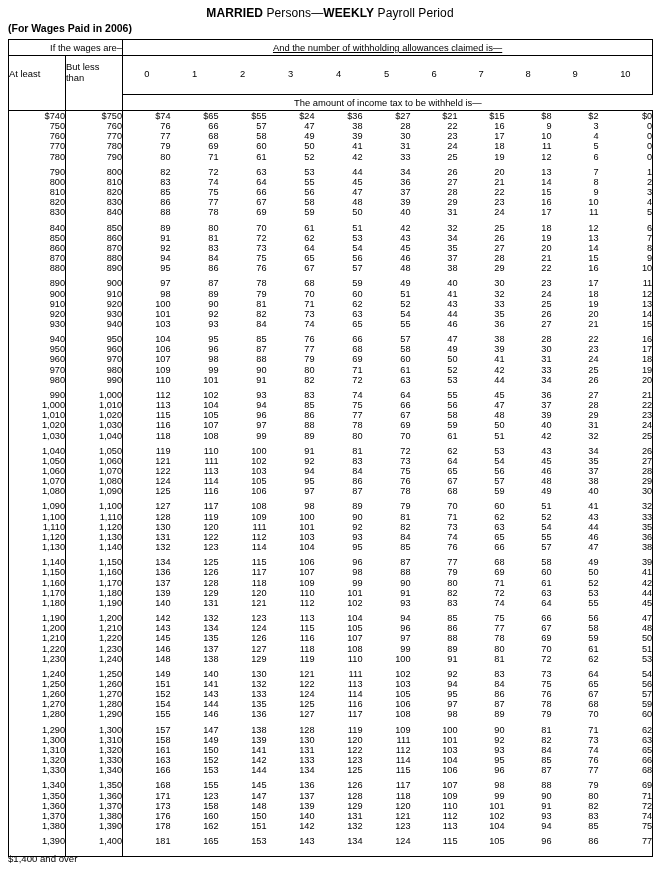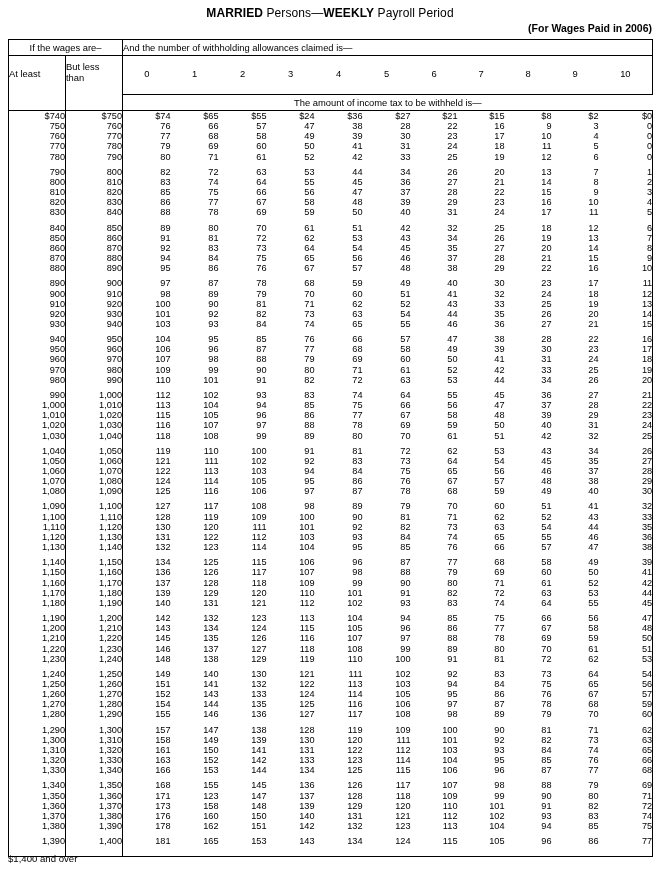--- a/index.html
+++ b/index.html
@@ -26,21 +26,21 @@
     text-align: center;
     font-size: 12px;
     margin: 2px 0 0 0;
     letter-spacing: 0.1px;
     white-space: nowrap;
   }
   .title .bold {
     font-weight: bold;
   }
   .subtitle {
-    text-align: right;
+    text-align: left;
     font-size: 10.5px;
     font-weight: bold;
     margin: 2px 0 5px 0;
   }
   
   table.tax {
     border-collapse: collapse;
     width: 644px;
     table-layout: fixed;
     font-size: 9.2px;
@@ -49,27 +49,29 @@
     padding: 0;
     font-weight: normal;
     vertical-align: middle;
   }
   .bt { border-top: 1px solid #000; }
   .bb { border-bottom: 1px solid #000; }
   .bl { border-left: 1px solid #000; }
   .br { border-right: 1px solid #000; }
   .hdr-wages {
     font-size: 9.4px;
-    text-align: center;
+    text-align: right;
     padding-left: 3px;
     height: 15px;
   }
   .hdr-allow {
     font-size: 9.4px;
+    text-align: center;
     height: 15px;
+    text-decoration: underline;
   }
   .hdr-atleast {
     font-size: 9.4px;
     text-align: left;
     padding-left: 3px;
     height: 34px;
     vertical-align: middle;
   }
   .hdr-butless {
     font-size: 9.4px;

